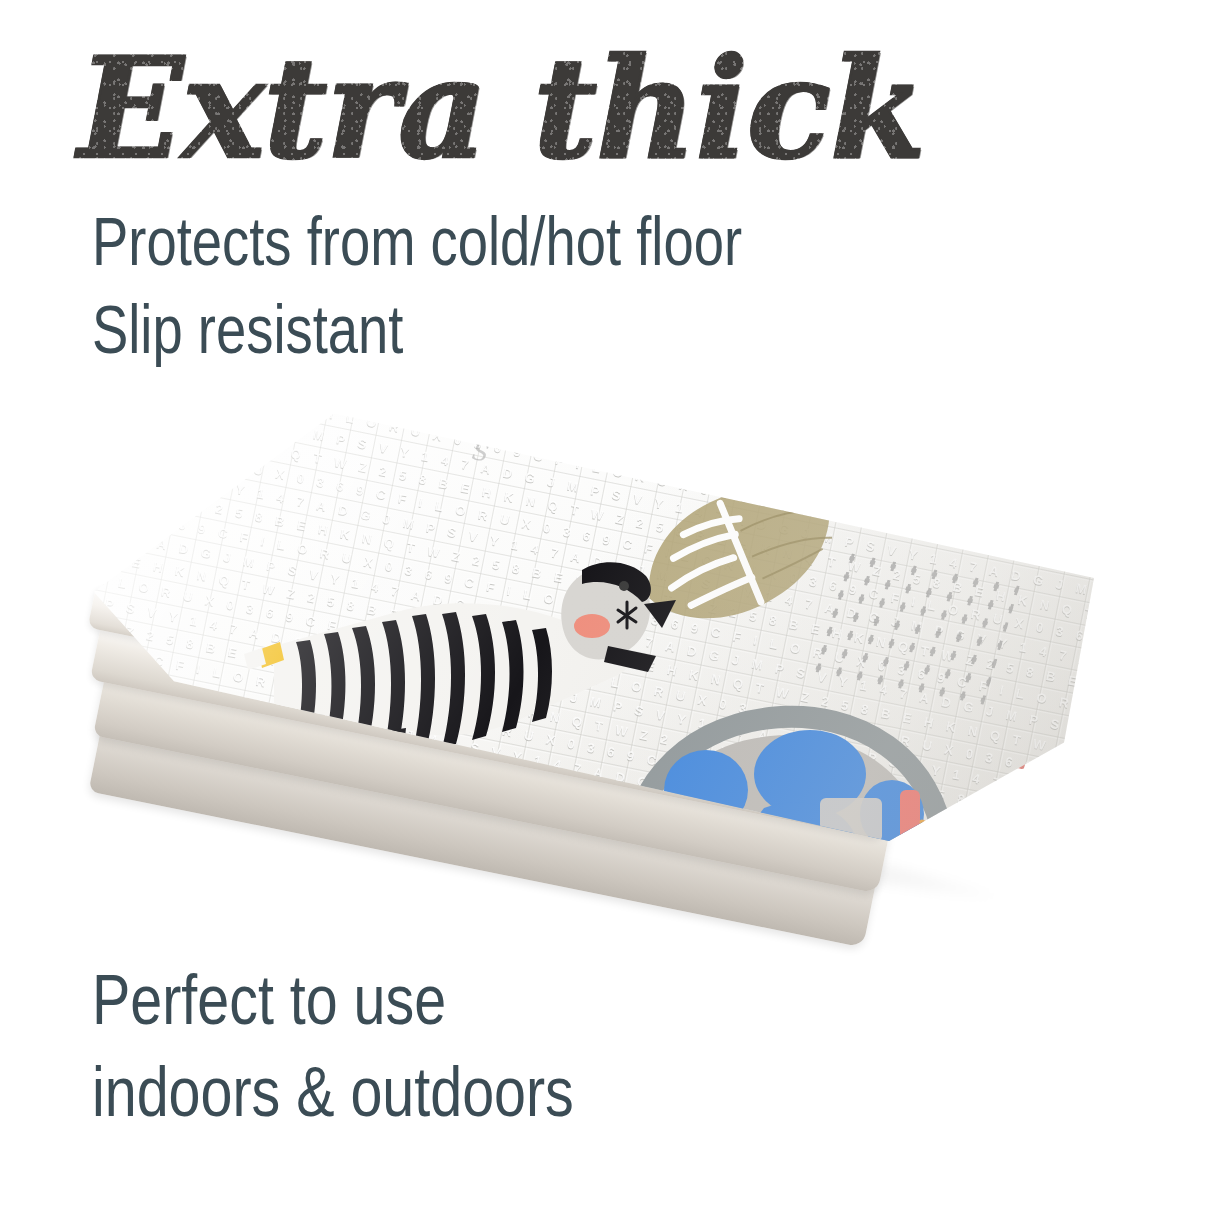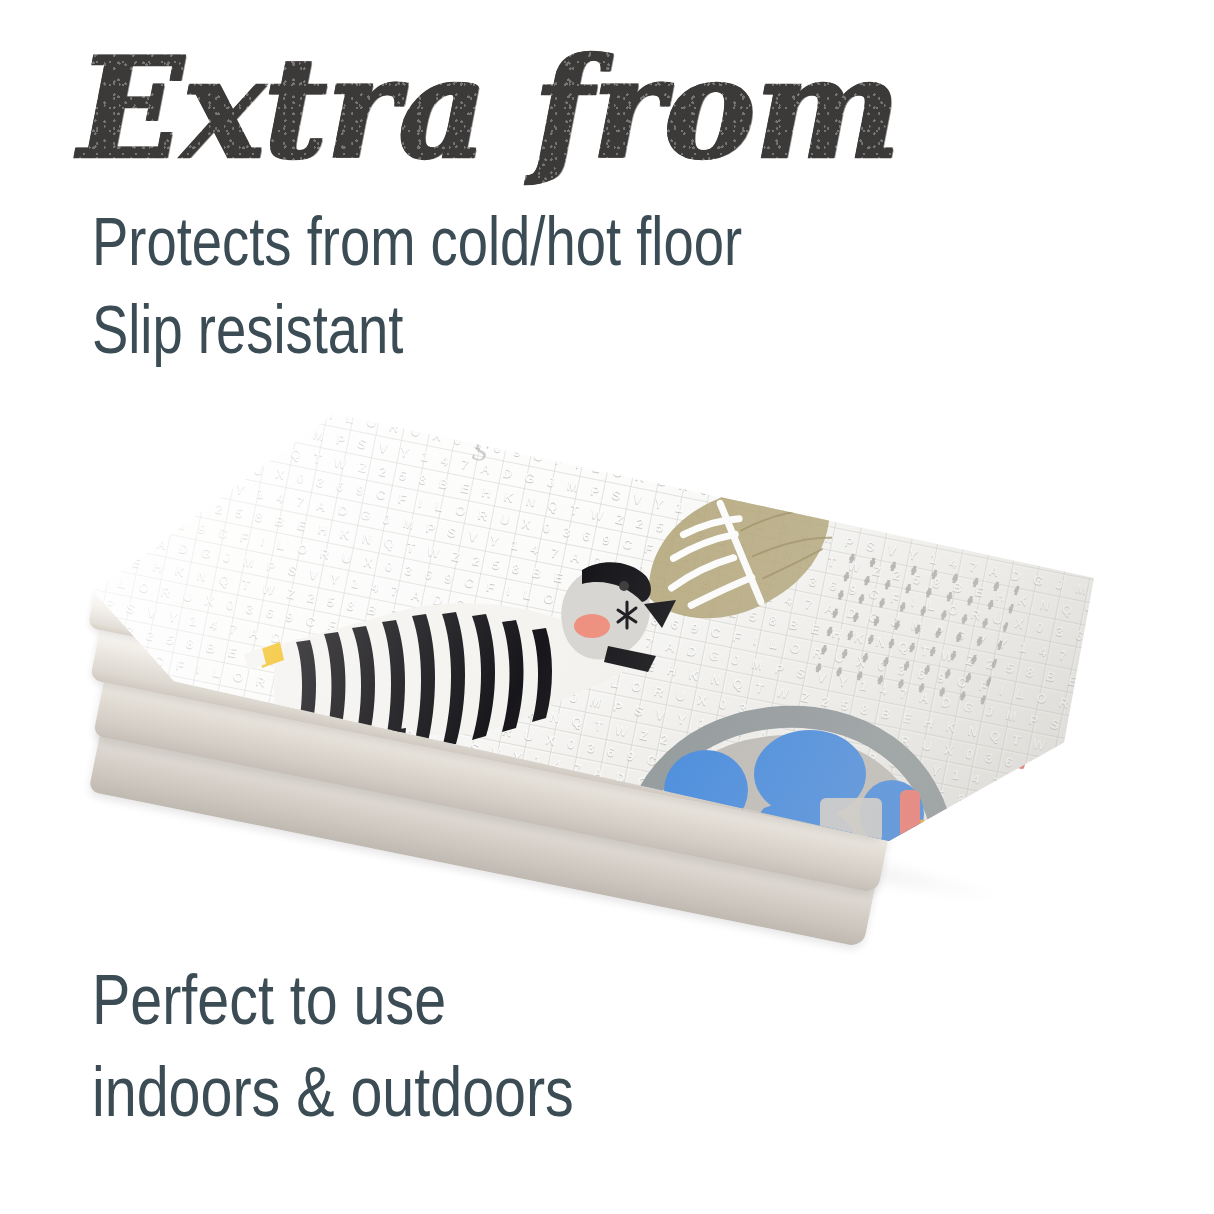--- a/index.html
+++ b/index.html
@@ -289,21 +289,21 @@
     transform: rotate(11.4deg);
     background: radial-gradient(ellipse at center, rgba(0,0,0,.16) 0%, rgba(0,0,0,0) 72%);
     filter: blur(5px);
   }
 </style>
 </head>
 <body>
 
 <div class="canvas">
 
-  <div class="headline">Extra from</div>
+  <div class="headline">Extra thick</div>
 
   <div class="subline sub-1">Protects from cold/hot floor</div>
   <div class="subline sub-2">Slip resistant</div>
 
   <div class="product">
 
     <div class="floor-shadow"></div>
 
     <div class="layer slab-4"></div>
     <div class="layer slab-3"></div>

